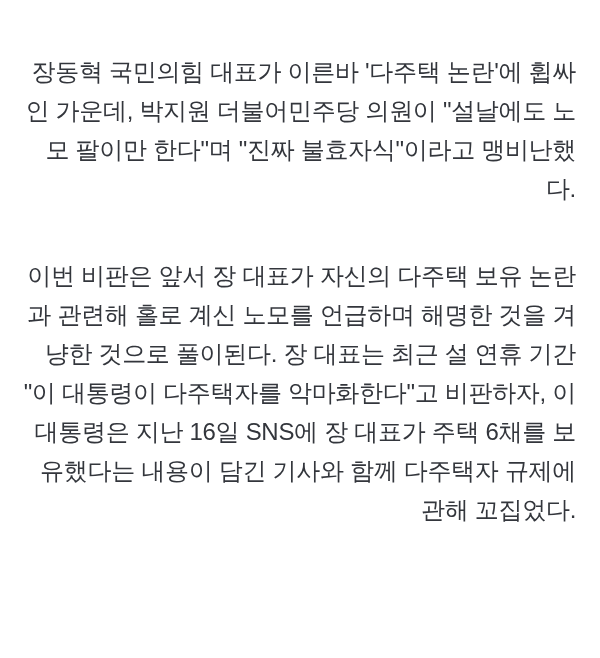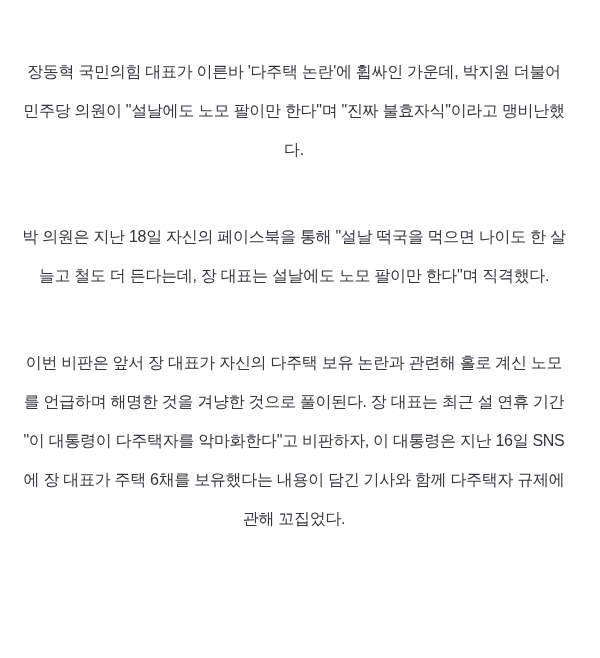--- a/index.html
+++ b/index.html
@@ -13,34 +13,33 @@
       overflow: hidden;
       font-family: "Liberation Sans", "DejaVu Sans", sans-serif;
     }
     .article-body {
       box-sizing: border-box;
       width: 600px;
       padding: 52px 20px 30px 20px;
       background: #ffffff;
     }
     .article-body p.paragraph {
-      margin: 0 12px 48px 0;
-      font-size: 16px;
+      margin: 0 4px 48px 0;
+      font-size: 24px;
       line-height: 39px;
       letter-spacing: -0.3px;
       color: #33363c;
-      text-align: center;
+      text-align: right;
       word-break: normal;
       overflow-wrap: break-word;
       white-space: normal;
     }
     .article-body p.paragraph:last-child {
       margin-bottom: 0;
     }
   </style>
 </head>
 <body>
 
 <article class="article-body">
   <p class="paragraph">장동혁 국민의힘 대표가 이른바 '다주택 논란'에 휩싸인 가운데, 박지원 더불어민주당 의원이 "설날에도 노모 팔이만 한다"며 "진짜 불효자식"이라고 맹비난했다.</p>
-  <p class="paragraph">박 의원은 지난 18일 자신의 페이스북을 통해 "설날 떡국을 먹으면 나이도 한 살 늘고 철도 더 든다는데, 장 대표는 설날에도 노모 팔이만 한다"며 직격했다.</p>
   <p class="paragraph">이번 비판은 앞서 장 대표가 자신의 다주택 보유 논란과 관련해 홀로 계신 노모를 언급하며 해명한 것을 겨냥한 것으로 풀이된다. 장 대표는 최근 설 연휴 기간 "이 대통령이 다주택자를 악마화한다"고 비판하자, 이 대통령은 지난 16일 SNS에 장 대표가 주택 6채를 보유했다는 내용이 담긴 기사와 함께 다주택자 규제에 관해 꼬집었다.</p>
 </article>
 
 </body></html>

